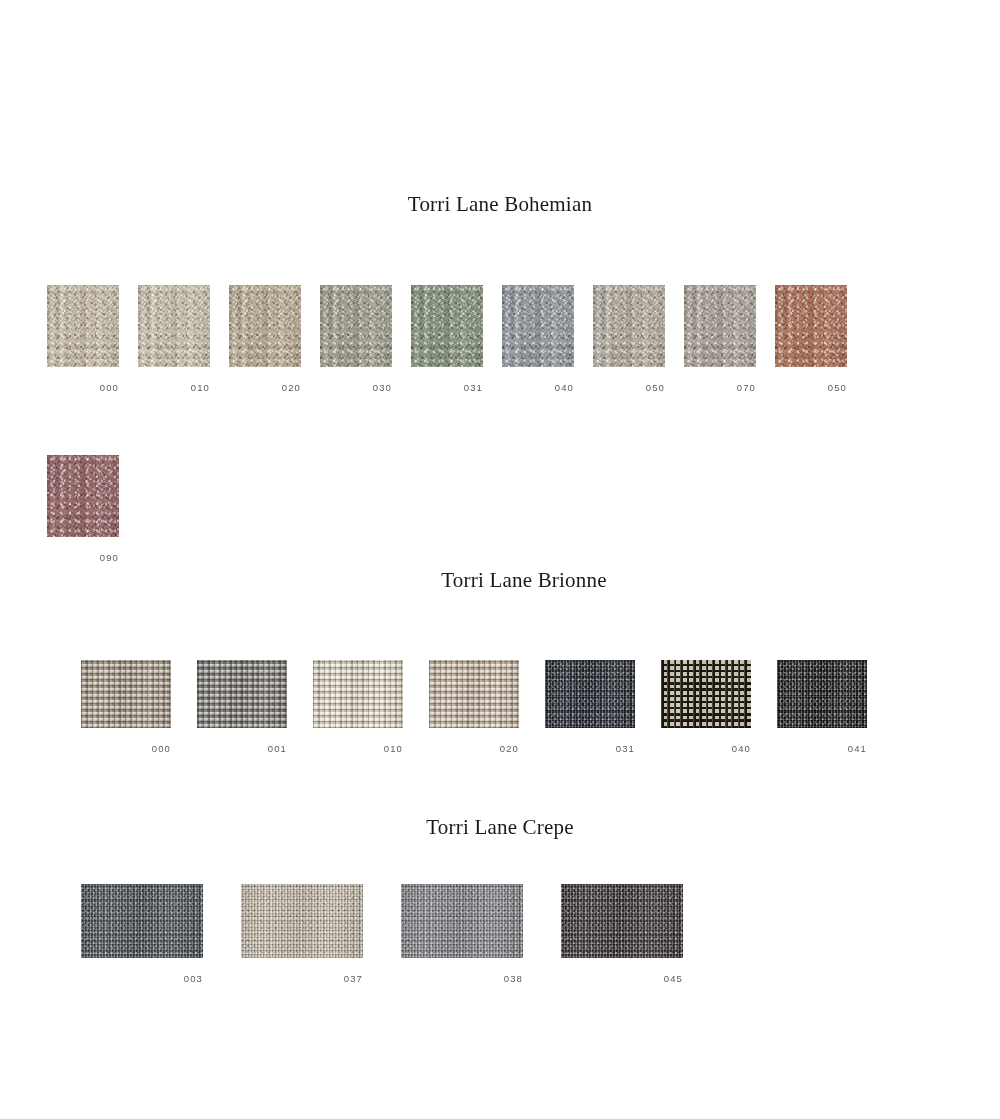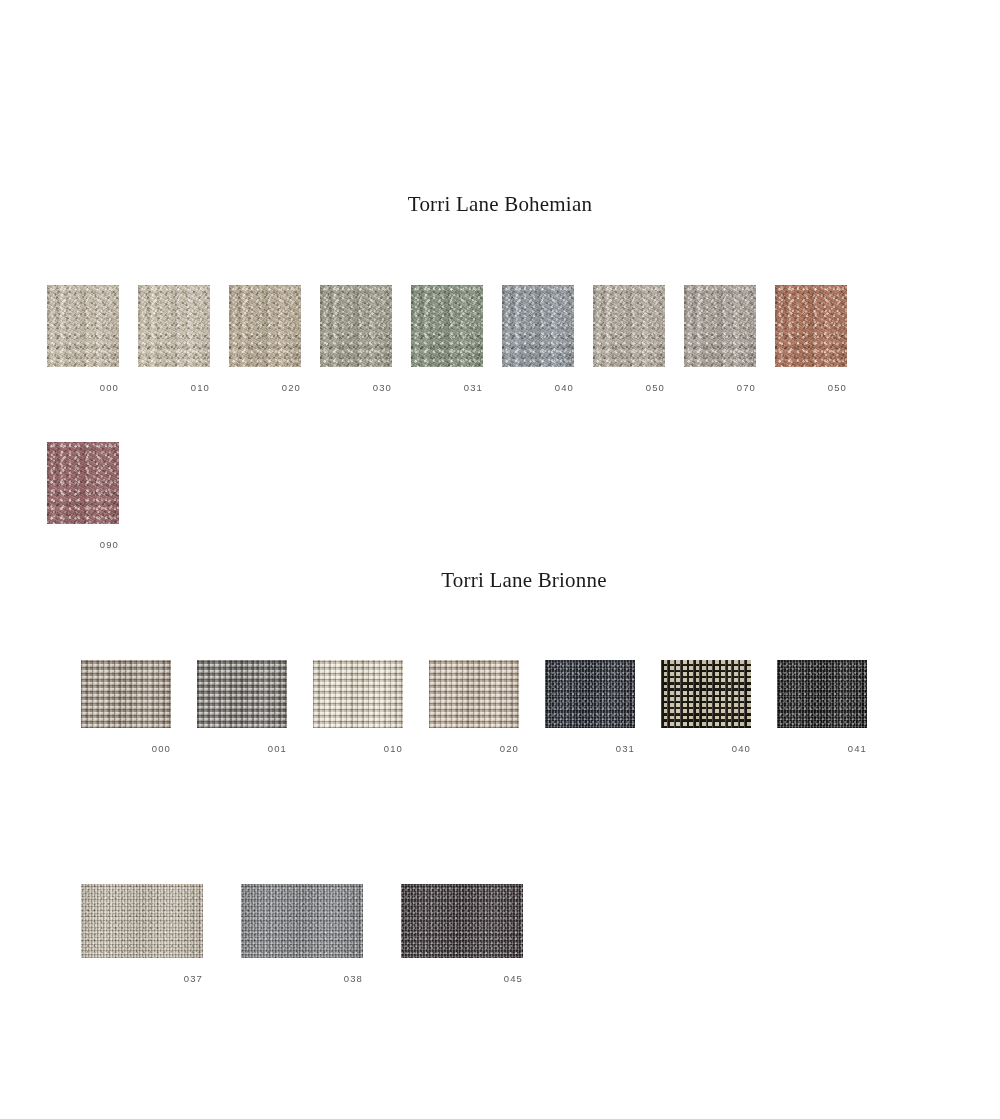--- a/index.html
+++ b/index.html
@@ -234,21 +234,21 @@
         </div>
         <div class="swatch-label" style="width: 72px;">070</div>
       </div>
       <div class="swatch-cell">
         <div class="swatch tex-loop" style="width: 72px; height: 82px; background-color: rgb(181, 120, 95);">
           <div class="shade"></div>
         </div>
         <div class="swatch-label" style="width: 72px;">050</div>
       </div>
     </div>
-    <div class="swatch-row" style="top: 415px; left: 47px; gap: 19px;">
+    <div class="swatch-row" style="top: 428px; left: 47px; gap: 19px;">
       <div class="swatch-cell">
         <div class="swatch tex-loop" style="width: 72px; height: 82px; background-color: rgb(158, 106, 108);">
           <div class="shade"></div>
         </div>
         <div class="swatch-label" style="width: 72px;">090</div>
       </div>
     </div>
     <div class="section-title" style="top: 541px; padding-left: 24px;">Torri Lane Brionne</div>
     <div class="swatch-row" style="top: 633px; left: 81px; gap: 26px;">
       <div class="swatch-cell">
@@ -287,21 +287,28 @@
         </div>
         <div class="swatch-label" style="width: 90px;">040</div>
       </div>
       <div class="swatch-cell">
         <div class="swatch tex-crepe" style="width: 90px; height: 68px; background-color: rgb(25, 25, 25);">
           <div class="shade"></div>
         </div>
         <div class="swatch-label" style="width: 90px;">041</div>
       </div>
     </div>
+    <div class="section-title" style="top: 788px;">Torri Lane Crepe</div>
     <div class="swatch-row" style="top: 857px; left: 81px; gap: 38px;">
+      <div class="swatch-cell">
+        <div class="swatch tex-crepe" style="width: 122px; height: 74px; background-color: rgb(74, 81, 86);">
+          <div class="shade"></div>
+        </div>
+        <div class="swatch-label" style="width: 122px;">003</div>
+      </div>
       <div class="swatch-cell">
         <div class="swatch tex-crepe" style="width: 122px; height: 74px; background-color: rgb(203, 192, 174);">
           <div class="shade"></div>
         </div>
         <div class="swatch-label" style="width: 122px;">037</div>
       </div>
       <div class="swatch-cell">
         <div class="swatch tex-crepe" style="width: 122px; height: 74px; background-color: rgb(132, 134, 138);">
           <div class="shade"></div>
         </div>

